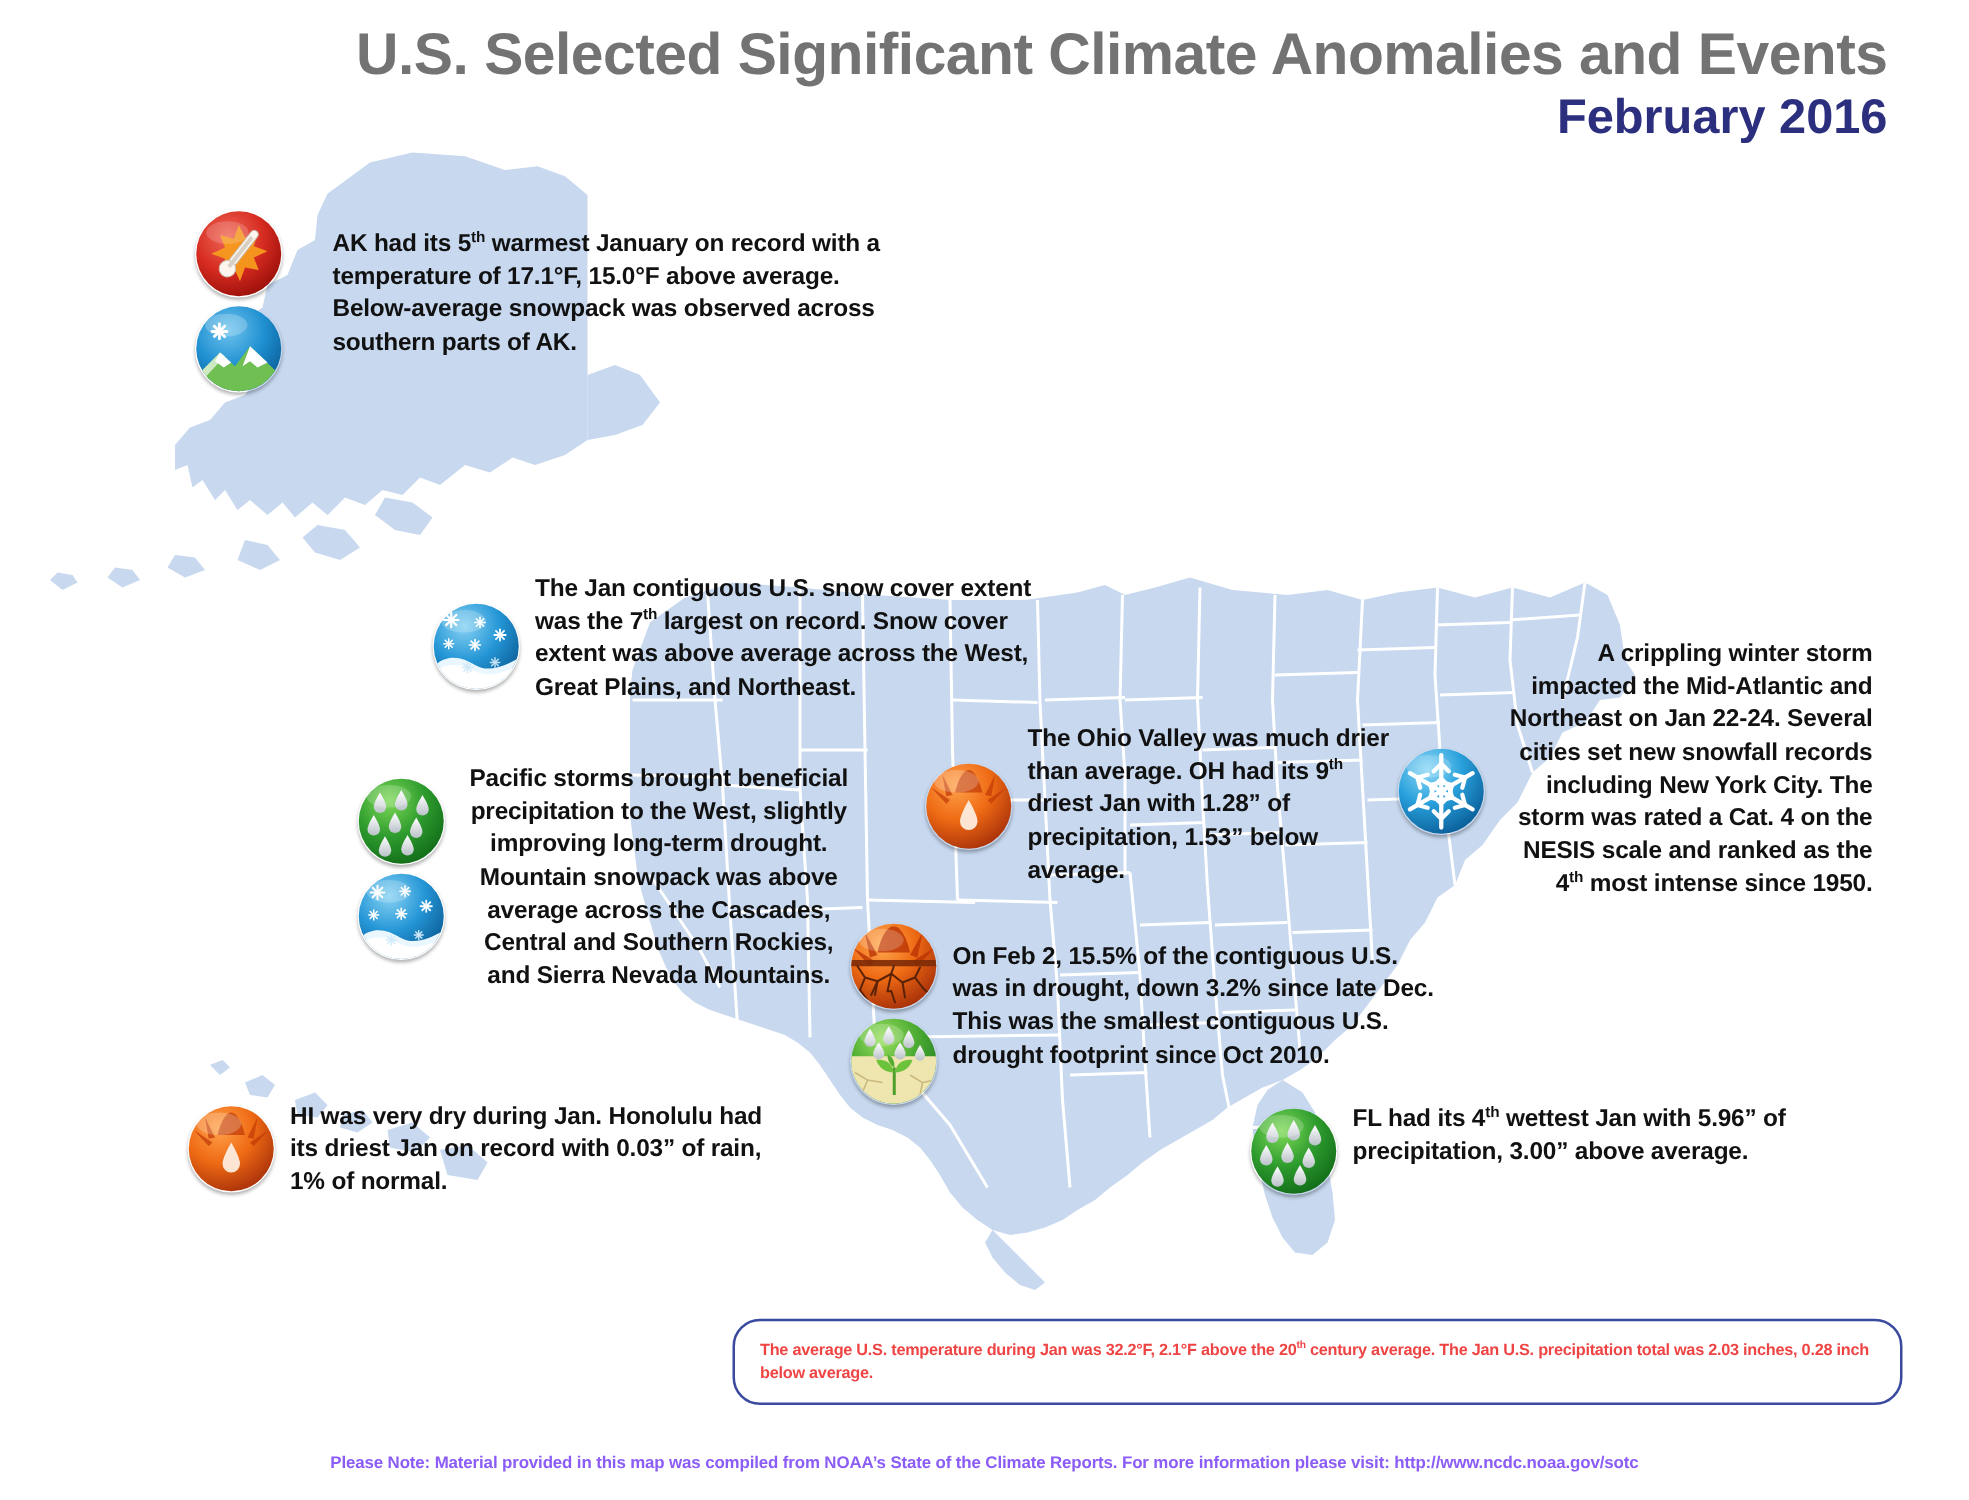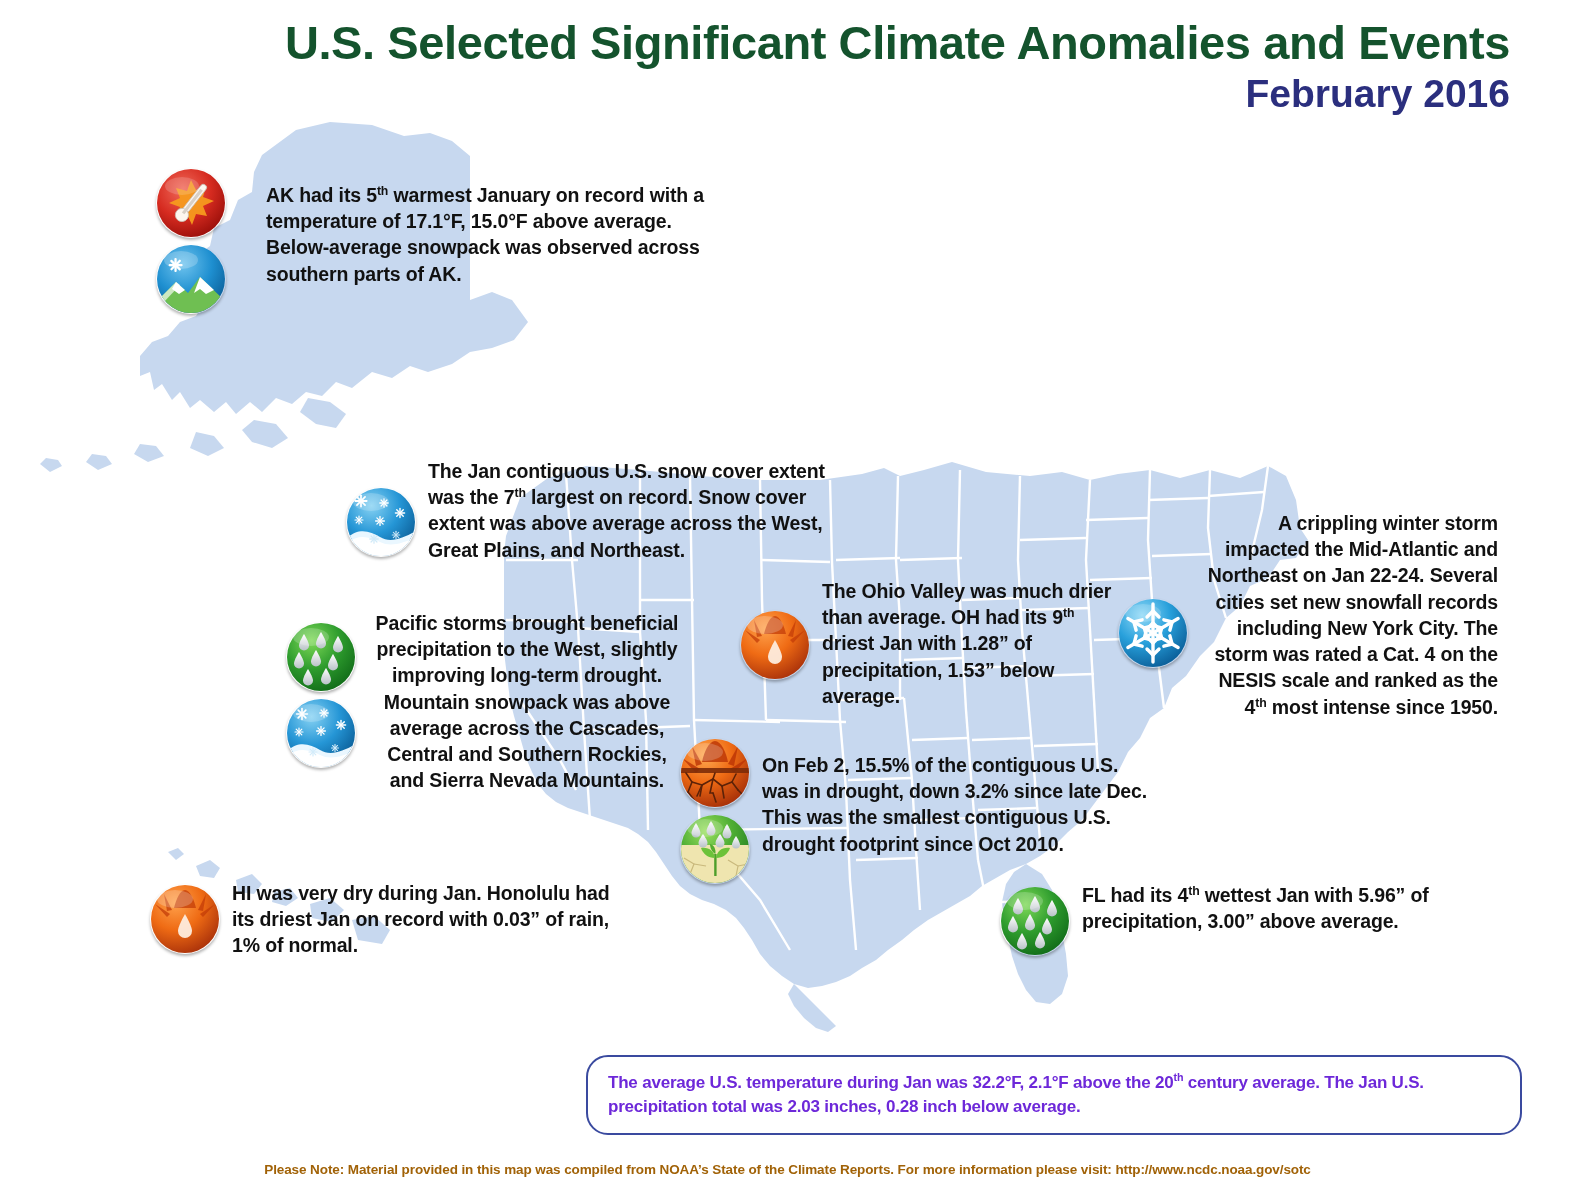--- a/index.html
+++ b/index.html
@@ -33,27 +33,27 @@
   .icon{width:70px;height:70px;border-radius:50%;position:relative;flex:0 0 auto;
         box-shadow:0 2px 3px rgba(0,0,0,0.30);overflow:hidden;}
   .icon svg{display:block;width:100%;height:100%;}
 
   
   #summary-box{
     position:absolute;left:586px;top:1055px;width:936px;
     border:2px solid #3a4a9f;border-radius:22px;background:#fff;
     padding:14px 18px 14px 20px;box-sizing:border-box;z-index:28;
   }
-  #summary-text{font-size:17px;font-weight:bold;line-height:1.42;color:#6d28d9;letter-spacing:-0.2px;}
+  #summary-text{font-size:13px;font-weight:bold;line-height:1.42;color:#ef4444;letter-spacing:-0.2px;}
   #summary-text sup{font-size:0.63em;vertical-align:super;line-height:0;}
 
   
   #footer-note{
     position:absolute;left:0;top:1162px;width:1575px;text-align:center;
-    font-size:13.5px;font-weight:bold;color:#a16207;z-index:28;letter-spacing:-0.1px;
+    font-size:13.5px;font-weight:bold;color:#8b5cf6;z-index:28;letter-spacing:-0.1px;
   }
 </style>
 </head>
 <body>
 
 <svg id="map-canvas" viewBox="0 0 1575 1200" aria-hidden="true">
   <defs>
     <style>
       .land{fill:#c7d8ef;}
       .bdr{fill:none;stroke:#ffffff;stroke-width:2.4;}
@@ -176,21 +176,21 @@
     <path class="bdr" d="M1152,556 L1212,554"></path>
     <path class="bdr" d="M1268,466 L1262,510 L1250,560"></path>
     <path class="bdr" d="M1208,496 L1264,492"></path>
 
     <path class="bdr" d="M1002,902 L1060,900"></path>
     <path class="bdr" d="M990,920 L1008,938"></path>
   </g>
 </svg>
 
 <div id="title-block">
-  <div id="main-title" style="color: #14532d; padding-left: 12px;">U.S. Selected Significant Climate Anomalies and Events</div>
+  <div id="main-title" style="color: #737373; padding-left: 12px;">U.S. Selected Significant Climate Anomalies and Events</div>
   <div id="sub-title" style="color: rgb(43, 47, 126);">February 2016</div>
 </div>
 
 <div class="callout" style="left:156px;top:168px;width:580px;gap:28px;">
   <div class="icon-col" style="margin-right:12px;">
     <div class="icon" style="margin-bottom:6px;">
       <svg viewBox="0 0 70 70">
         <defs>
           <radialGradient id="gRed" cx="38%" cy="30%" r="75%">
             <stop offset="0%" stop-color="#f06a5a"></stop>
@@ -236,21 +236,21 @@
               <rect x="12.6" y="20" width="14" height="2.3" rx="1"></rect>
             </g>
         </g>
         <ellipse cx="25" cy="16" rx="17" ry="9" fill="#ffffff" opacity="0.22"></ellipse>
       </svg>
     </div>
   </div>
   <div class="callout-text" style="padding-top:14px;">AK had its 5<sup>th</sup> warmest January on record with a temperature of 17.1°F, 15.0°F above average. Below-average snowpack was observed across southern parts of AK.</div>
 </div>
 
-<div class="callout" style="left:346px;top:458px;width:520px;align-items:center;">
+<div class="callout" style="left:346px;top:458px;width:520px;">
   <div class="icon-col" style="margin-right:12px;padding-top:24px;">
     <div class="icon">
       <svg viewBox="0 0 70 70">
         <defs>
           <radialGradient id="gBlue2" cx="36%" cy="26%" r="80%">
             <stop offset="0%" stop-color="#87d2f3"></stop>
               <stop offset="52%" stop-color="#2596d6"></stop>
             <stop offset="100%" stop-color="#0a5b94"></stop>
           </radialGradient>
           <clipPath id="clipB">

